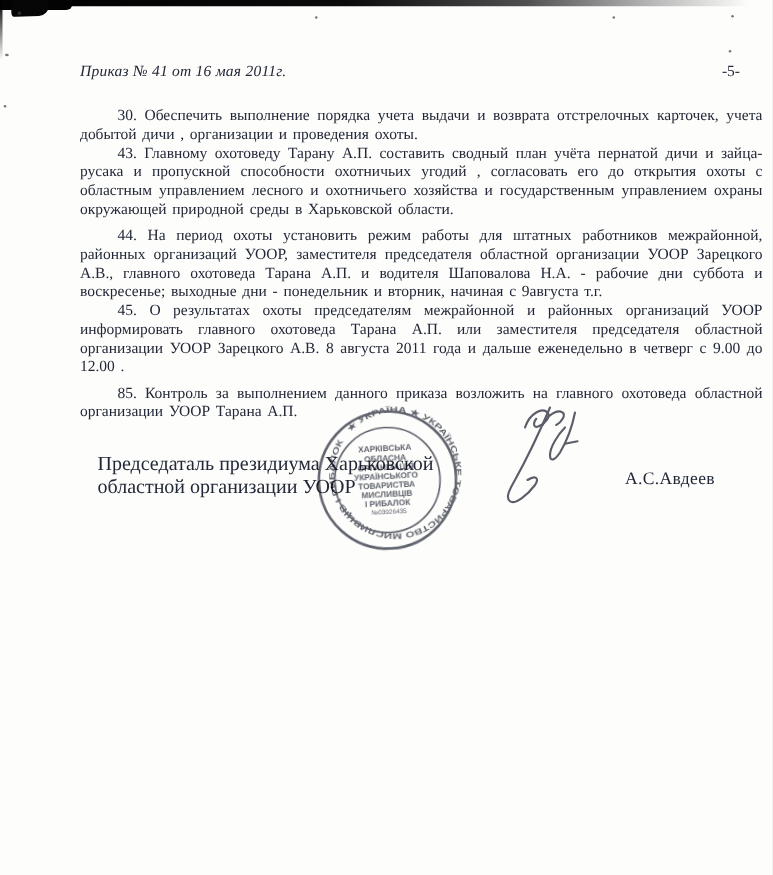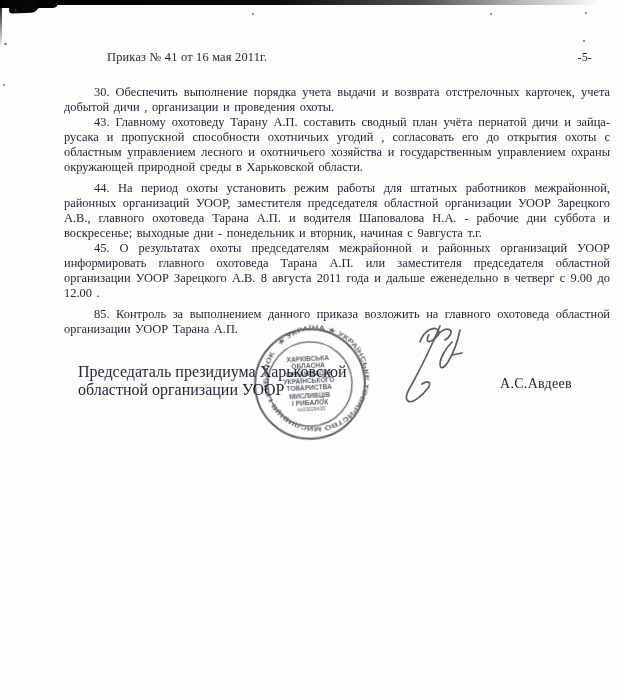--- a/index.html
+++ b/index.html
@@ -27,21 +27,21 @@
   }
   .speck { position:absolute; background:#3a3a44; border-radius:50%; opacity:.7; }
 
   .content {
     position:absolute; left:64px; top:50px; width:546px;
     font-size:12.4px; line-height:15px;
   }
   .doc-header {
     display:flex; justify-content:space-between; margin-bottom:20px;
   }
-  .doc-header .title { margin-left:43px; letter-spacing:.2px; }
+  .doc-header .title { letter-spacing:.2px;font-style:italic; }
   .doc-header .pagenum { margin-right:18px; }
 
   .para {
     margin:0; text-align:justify; text-indent:30px; word-spacing:1.5px;
   }
   .para.gap-s { margin-top:6px; }
 
   .sig-row { position:relative; margin-top:26px; height:90px; }
   .sig-label { position:absolute; left:14px; top:0; line-height:18px; font-size:16px; }
   .sig-name { position:absolute; left:436px; top:13px; font-size:14px; letter-spacing:.3px; }

